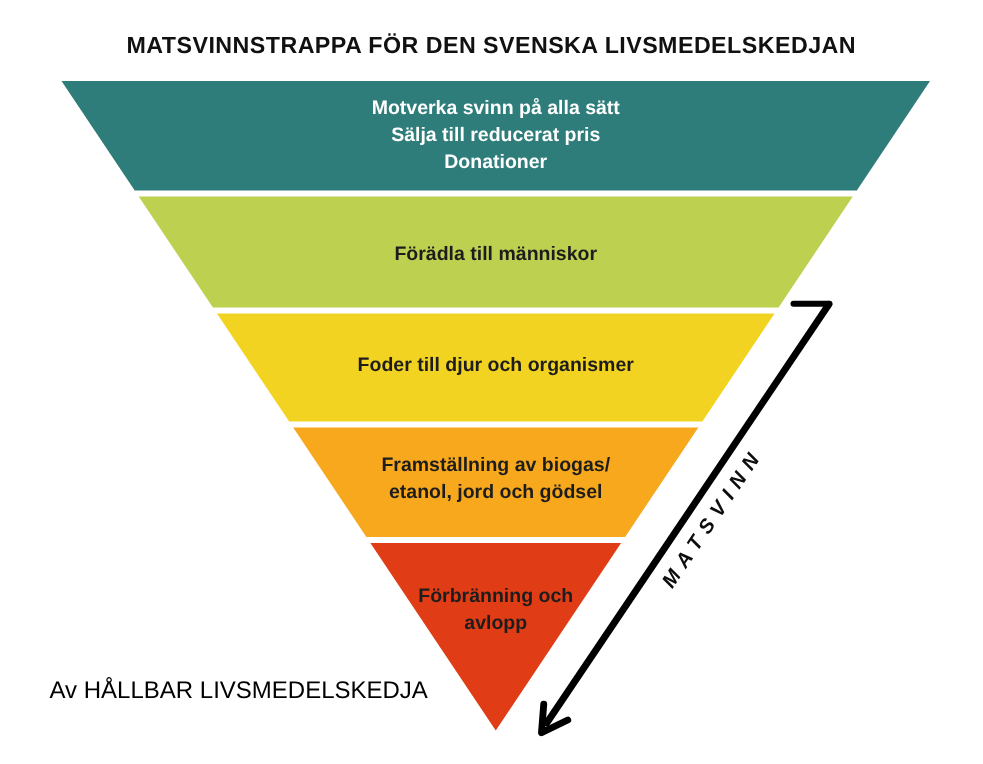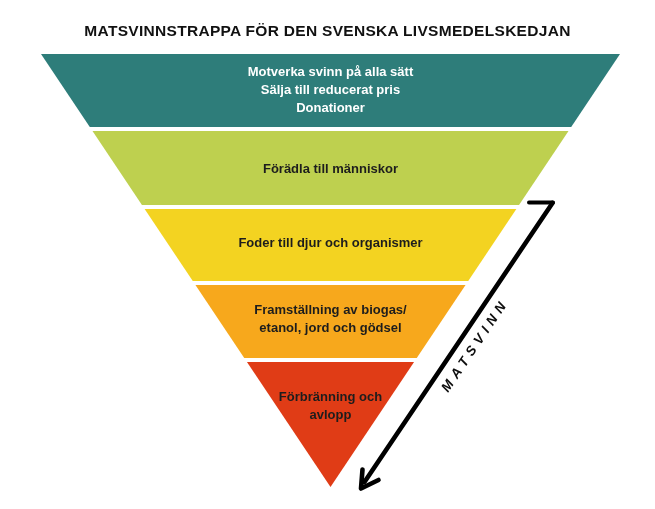--- a/index.html
+++ b/index.html
@@ -111,14 +111,15 @@
     <div>etanol, jord och gödsel</div>
   </div>
 
   <div class="layer-label lbl-4" style="color: rgb(29, 29, 29);">
     <div>Förbränning och</div>
     <div>avlopp</div>
   </div>
 
   <div class="matsvinn-label">MATSVINN</div>
 
+  <div class="footer">Av HÅLLBAR LIVSMEDELSKEDJA</div>
 
 </div>
 
 </body></html>

